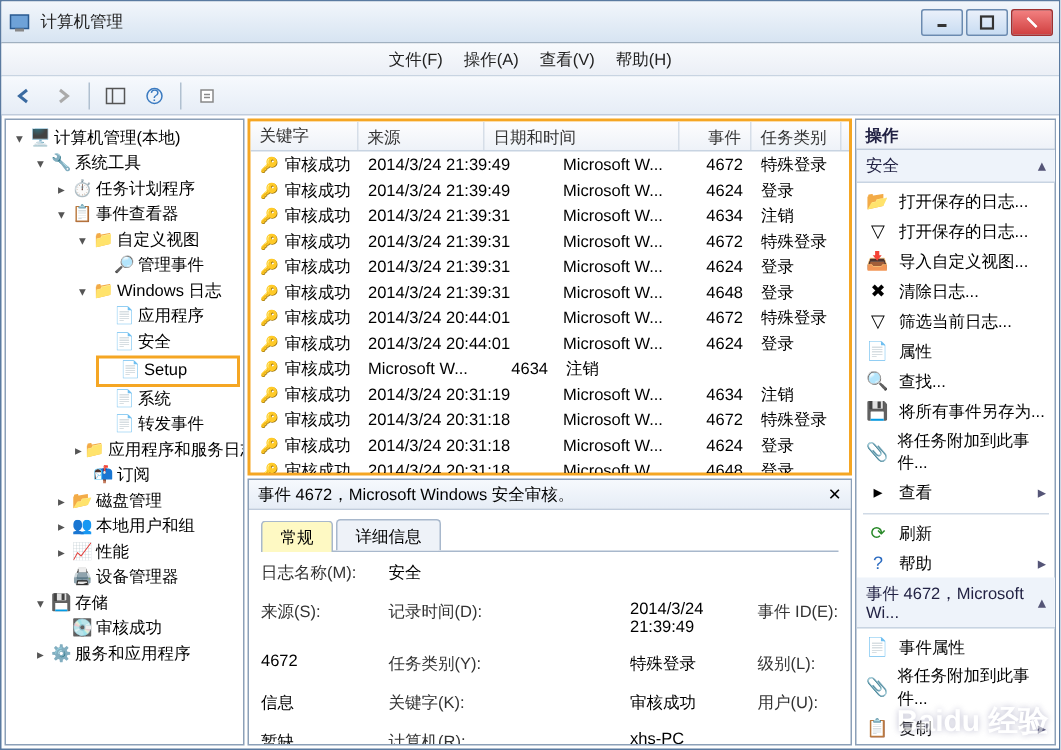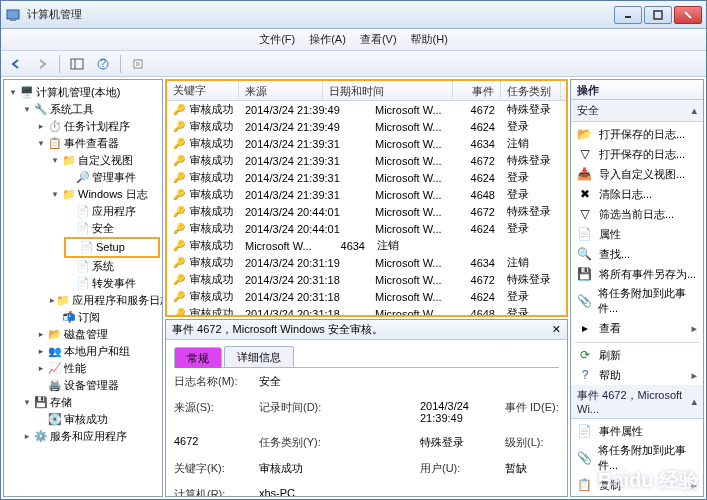--- a/index.html
+++ b/index.html
@@ -39,21 +39,21 @@
 .c1 { width: 130px; }
 .c2 { width: 84px; }
 .c3 { width: 48px; text-align: right; }
 .c4 { width: 60px; }
 .detailpane { height: 178px; border: 1px solid #8ca0b8; margin-top: 2px; background: #fff; display: flex; flex-direction: column; }
 .detailhead { height: 20px; background: linear-gradient(#f6f9fd,#e6edf6); display: flex; align-items: center; padding: 0 6px; border-bottom: 1px solid #c0ccdc; }
 .detailhead .x { margin-left: auto; cursor: pointer; font-family: Arial; }
 .detailbody { flex: 1; padding: 6px 8px 4px 8px; overflow: hidden; }
 .tabbar { display: flex; border-bottom: 1px solid #a8b8cc; margin-bottom: 6px; }
 .tab { padding: 3px 12px 2px; border: 1px solid #a8b8cc; border-bottom: none; margin-right: 2px; background: #eef2f8; border-radius: 3px 3px 0 0; cursor: pointer; }
-.tab.active { background: #d946ef; position: relative; top: 1px; }
+.tab.active { background: #fef9c3; position: relative; top: 1px; }
 .descbox { border: 1px solid #b0bccc; height: 28px; padding: 4px 6px; margin-bottom: 6px; overflow-y: scroll; }
 .kvgrid { display: grid; grid-template-columns: 74px 150px 74px 120px; row-gap: 3px; column-gap: 4px; font-size: 11px; gap: 11px; }
 .kvgrid .k { color: #333; }
 .actionshead { height: 20px; background: linear-gradient(#fdfdfe,#eef2f8); border-bottom: 1px solid #c0ccdc; padding: 3px 6px; font-weight: bold; color: #224; font-family: Liberation Mono, monospace; }
 .actgroup { background: #eef3fa; border-bottom: 1px solid #c8d4e2; padding: 3px 6px; color: #224; display: flex; align-items: center; }
 .actgroup .caret { margin-left: auto; color: #557; }
 .actlist { padding: 2px 0; }
 .actitem { display: flex; align-items: center; gap: 6px; padding: 2px 6px; cursor: pointer; }
 .aicon { width: 16px; height: 16px; display: flex; align-items: center; justify-content: center; font-size: 12px; }
 .hr { height: 1px; background: #d0dae6; margin: 2px 4px; }
@@ -420,20 +420,21 @@
               <span></span>
               <span></span>
             <span class="k">来源(S):</span>
               <span class="k">记录时间(D):</span>
               <span>2014/3/24 21:39:49</span>
             <span class="k">事件 ID(E):</span>
               <span>4672</span>
               <span class="k">任务类别(Y):</span>
               <span>特殊登录</span>
             <span class="k">级别(L):</span>
+              <span>信息</span>
               <span class="k">关键字(K):</span>
               <span>审核成功</span>
             <span class="k">用户(U):</span>
               <span>暂缺</span>
               <span class="k">计算机(R):</span>
               <span>xhs-PC</span>
           </div>
         </div>
       </div>
     </div>

